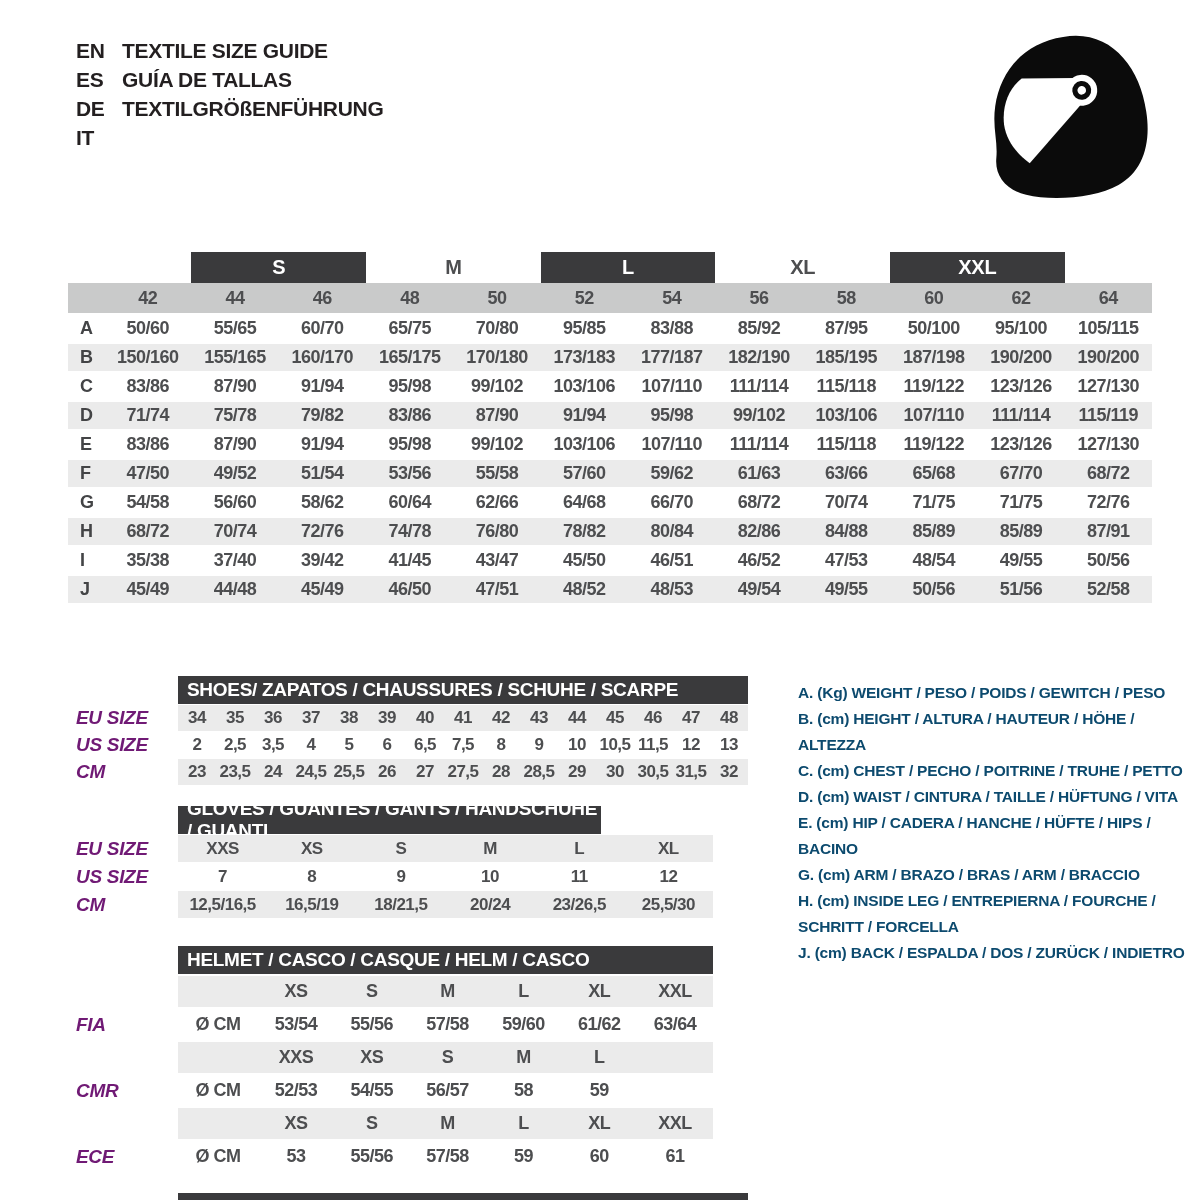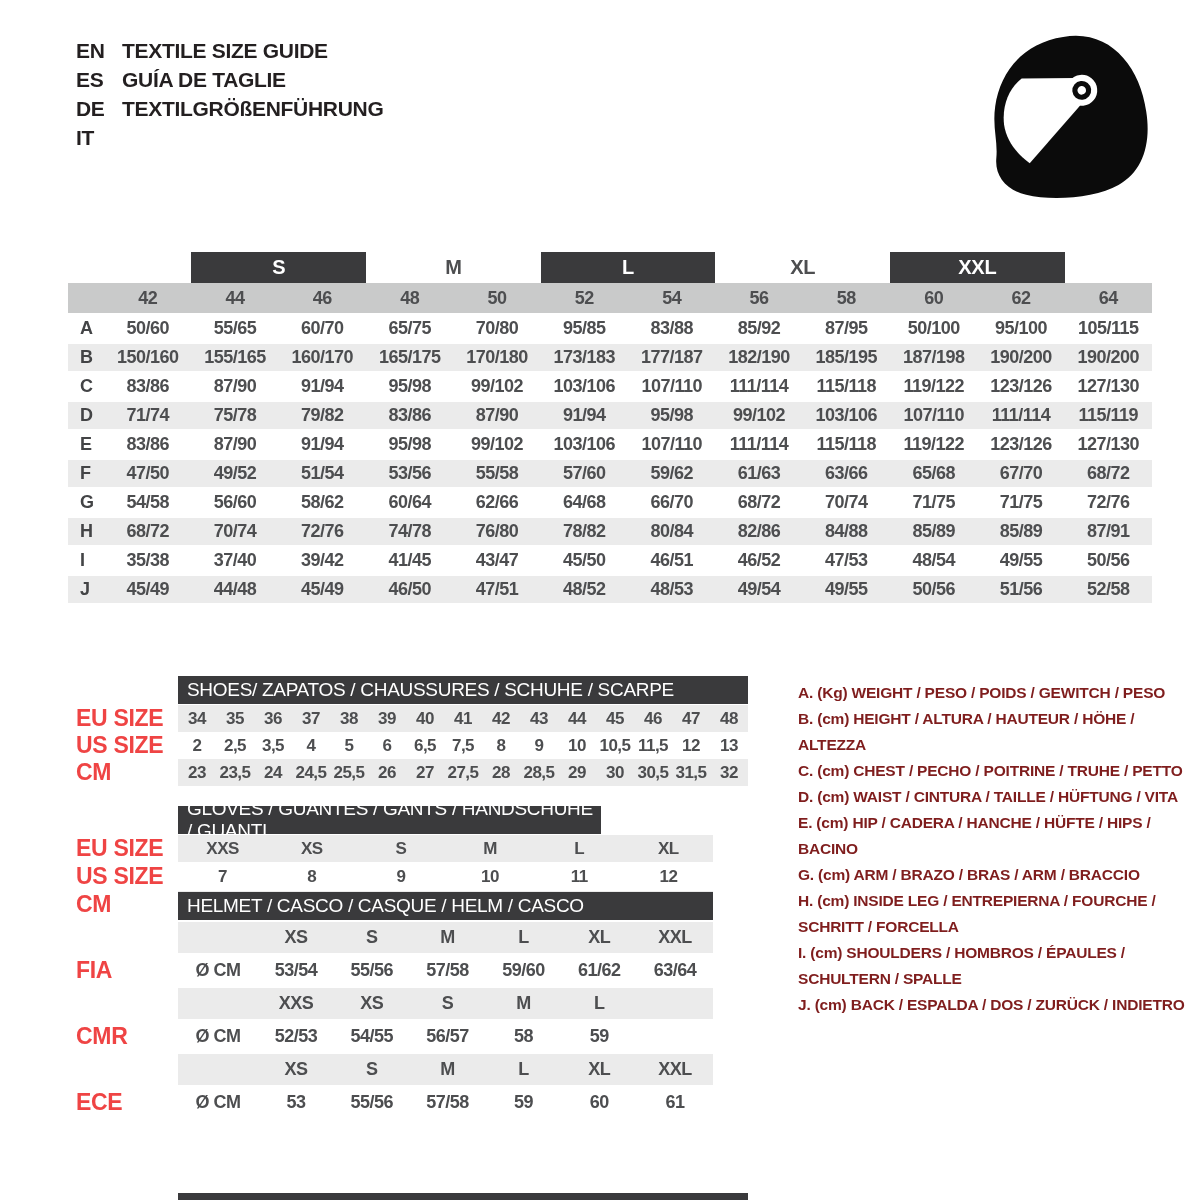--- a/index.html
+++ b/index.html
@@ -25,59 +25,59 @@
              display:flex;align-items:center;justify-content:center;letter-spacing:-0.3px;}
   .band{background:var(--band);height:30px;}
   .cell{display:flex;align-items:center;justify-content:center;
         font-weight:bold;font-size:18px;color:#4d4e50;letter-spacing:-0.5px;white-space:nowrap;}
   .drow{height:29px;border-top:2px solid #fff;box-sizing:border-box;}
   .drow.alt{background:var(--alt);}
   .letter{justify-content:flex-start;padding-left:12px;color:#434446;}
 
   
   .sub{position:absolute;left:68px;}
-  .bar{background:var(--dark);color:#fff;font-weight:normal;font-size:19px;letter-spacing:-0.3px;
+  .bar{background:var(--dark);color:#fff;font-weight:bold;font-size:19px;letter-spacing:-0.3px;
        display:flex;align-items:center;padding-left:9px;height:28px;box-sizing:border-box;}
   .sub-row{display:grid;}
-  .sub-label{display:flex;align-items:center;font-weight:bold;font-size:23px;
-             color:#ef4444;letter-spacing:-0.3px;padding-left:8px;}
+  .sub-label{display:flex;align-items:center;font-weight:bold;font-size:19px;
+             color:#701a75;letter-spacing:-0.3px;padding-left:8px;font-style:italic;}
   .scell{display:flex;align-items:center;justify-content:center;font-weight:bold;
          font-size:17px;color:#4d4e50;letter-spacing:-0.5px;white-space:nowrap;}
   .shade{background:var(--alt);}
   #shoes{top:676px;width:680px;}
   #shoes .bar{margin-left:110px;width:570px;}
   #shoes .sub-row{grid-template-columns:110px repeat(15,1fr);height:27px;border-top:1px solid #fff;box-sizing:border-box;}
   #gloves{top:806px;width:645px;}
   #gloves .bar{margin-left:110px;width:423px;}
   #gloves .sub-row{grid-template-columns:110px repeat(6,1fr);height:28px;border-top:1px solid #fff;box-sizing:border-box;}
-  #helmet-sec{top:892px;width:645px;}
+  #helmet-sec{top:946px;width:645px;}
   #helmet-sec .bar{margin-left:110px;width:535px;}
   #helmet-sec .sub-row{grid-template-columns:110px 80px repeat(6,1fr);height:33px;border-top:2px solid #fff;box-sizing:border-box;}
   #helmet-sec .scell{font-size:18px;}
 
   
   .legend{position:absolute;left:798px;top:680px;width:400px;}
-  .legend-item{font-weight:bold;font-size:15.5px;line-height:26px;color:#7f1d1d;letter-spacing:-0.2px;}
+  .legend-item{font-weight:bold;font-size:15.5px;line-height:26px;color:#0c4a6e;letter-spacing:-0.2px;}
 
   
   .cutbar{position:absolute;left:178px;top:1193px;width:570px;height:7px;background:var(--dark);}
 </style>
 </head>
 <body>
 
 <div class="canvas">
 
   <div class="lang">
       <div class="lang-row">
         <span class="lang-code">EN</span>
         <span class="lang-title">TEXTILE SIZE GUIDE</span>
       </div>
       <div class="lang-row">
         <span class="lang-code">ES</span>
-        <span class="lang-title">GUÍA DE TAGLIE</span>
+        <span class="lang-title">GUÍA DE TALLAS</span>
       </div>
       <div class="lang-row">
         <span class="lang-code">DE</span>
         <span class="lang-title">TEXTILGRÖßENFÜHRUNG</span>
       </div>
       <div class="lang-row">
         <span class="lang-code">IT</span>
       </div>
     </div>
 
@@ -430,19 +430,18 @@
   </div>
 
   <div class="legend">
       <div class="legend-item">A. (Kg) WEIGHT / PESO / POIDS / GEWITCH / PESO</div>
       <div class="legend-item">B. (cm) HEIGHT / ALTURA / HAUTEUR / HÖHE / ALTEZZA</div>
       <div class="legend-item">C. (cm) CHEST / PECHO / POITRINE / TRUHE / PETTO</div>
       <div class="legend-item">D. (cm) WAIST / CINTURA / TAILLE / HÜFTUNG / VITA</div>
       <div class="legend-item">E. (cm) HIP / CADERA / HANCHE / HÜFTE / HIPS / BACINO</div>
       <div class="legend-item">G. (cm) ARM / BRAZO / BRAS / ARM / BRACCIO</div>
       <div class="legend-item">H. (cm) INSIDE LEG / ENTREPIERNA / FOURCHE / SCHRITT / FORCELLA</div>
-      <div class="legend-item">I. (cm) SHOULDERS / HOMBROS / ÉPAULES / SCHULTERN / SPALLE</div>
       <div class="legend-item">J. (cm) BACK / ESPALDA / DOS / ZURÜCK / INDIETRO</div>
     </div>
 
   <div class="cutbar"></div>
 
 </div>
 
 </body></html>

